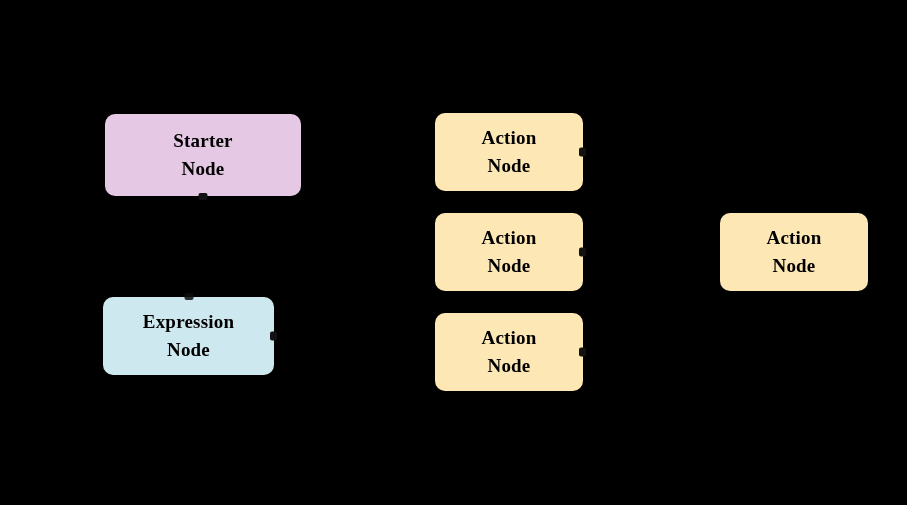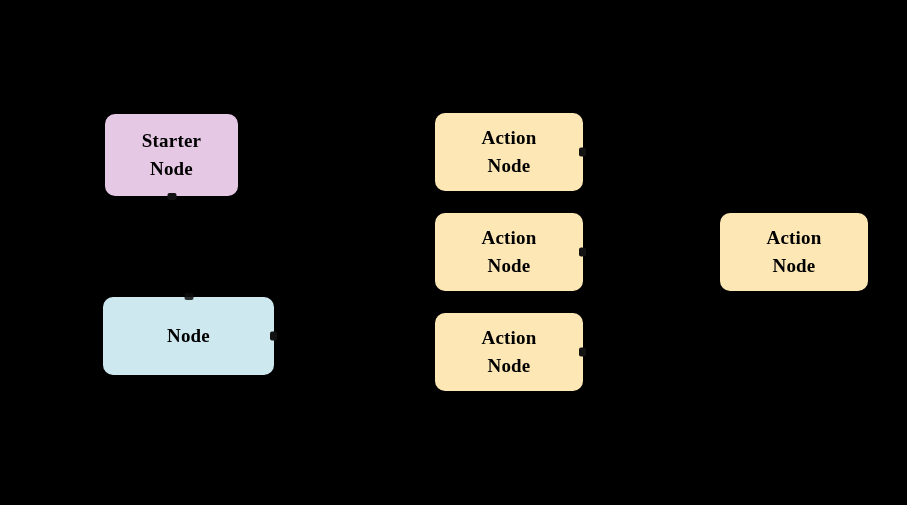--- a/index.html
+++ b/index.html
@@ -71,27 +71,28 @@
     height: 7px;
     background: #0d0d0d;
     opacity: 0.85;
   }
 </style>
 </head>
 <body>
 
 <div id="canvas" style="width: 907px; height: 505px; background: rgb(0, 0, 0);">
 
-  <div class="node" id="node-starter" style="left: 105px; top: 114px; width: 133px; height: 82px; background: rgb(229, 200, 227);">
+  <div class="node" id="node-starter" style="left: 105px; top: 114px; width: 196px; height: 82px; background: rgb(229, 200, 227);">
     <span class="label-line">Starter</span>
     <span class="label-line">Node</span>
     <span class="port bottom"></span>
   </div>
 
   <div class="node" id="node-expression" style="left: 103px; top: 297px; width: 171px; height: 78px; background: rgb(206, 232, 240);">
+    <span class="label-line">Expression</span>
     <span class="label-line">Node</span>
     <span class="port top"></span>
     <span class="port right"></span>
   </div>
 
   <div class="node" id="node-action-1" style="left: 435px; top: 113px; width: 148px; height: 78px; background: rgb(253, 232, 181);">
     <span class="label-line">Action</span>
     <span class="label-line">Node</span>
     <span class="port right"></span>
   </div>

